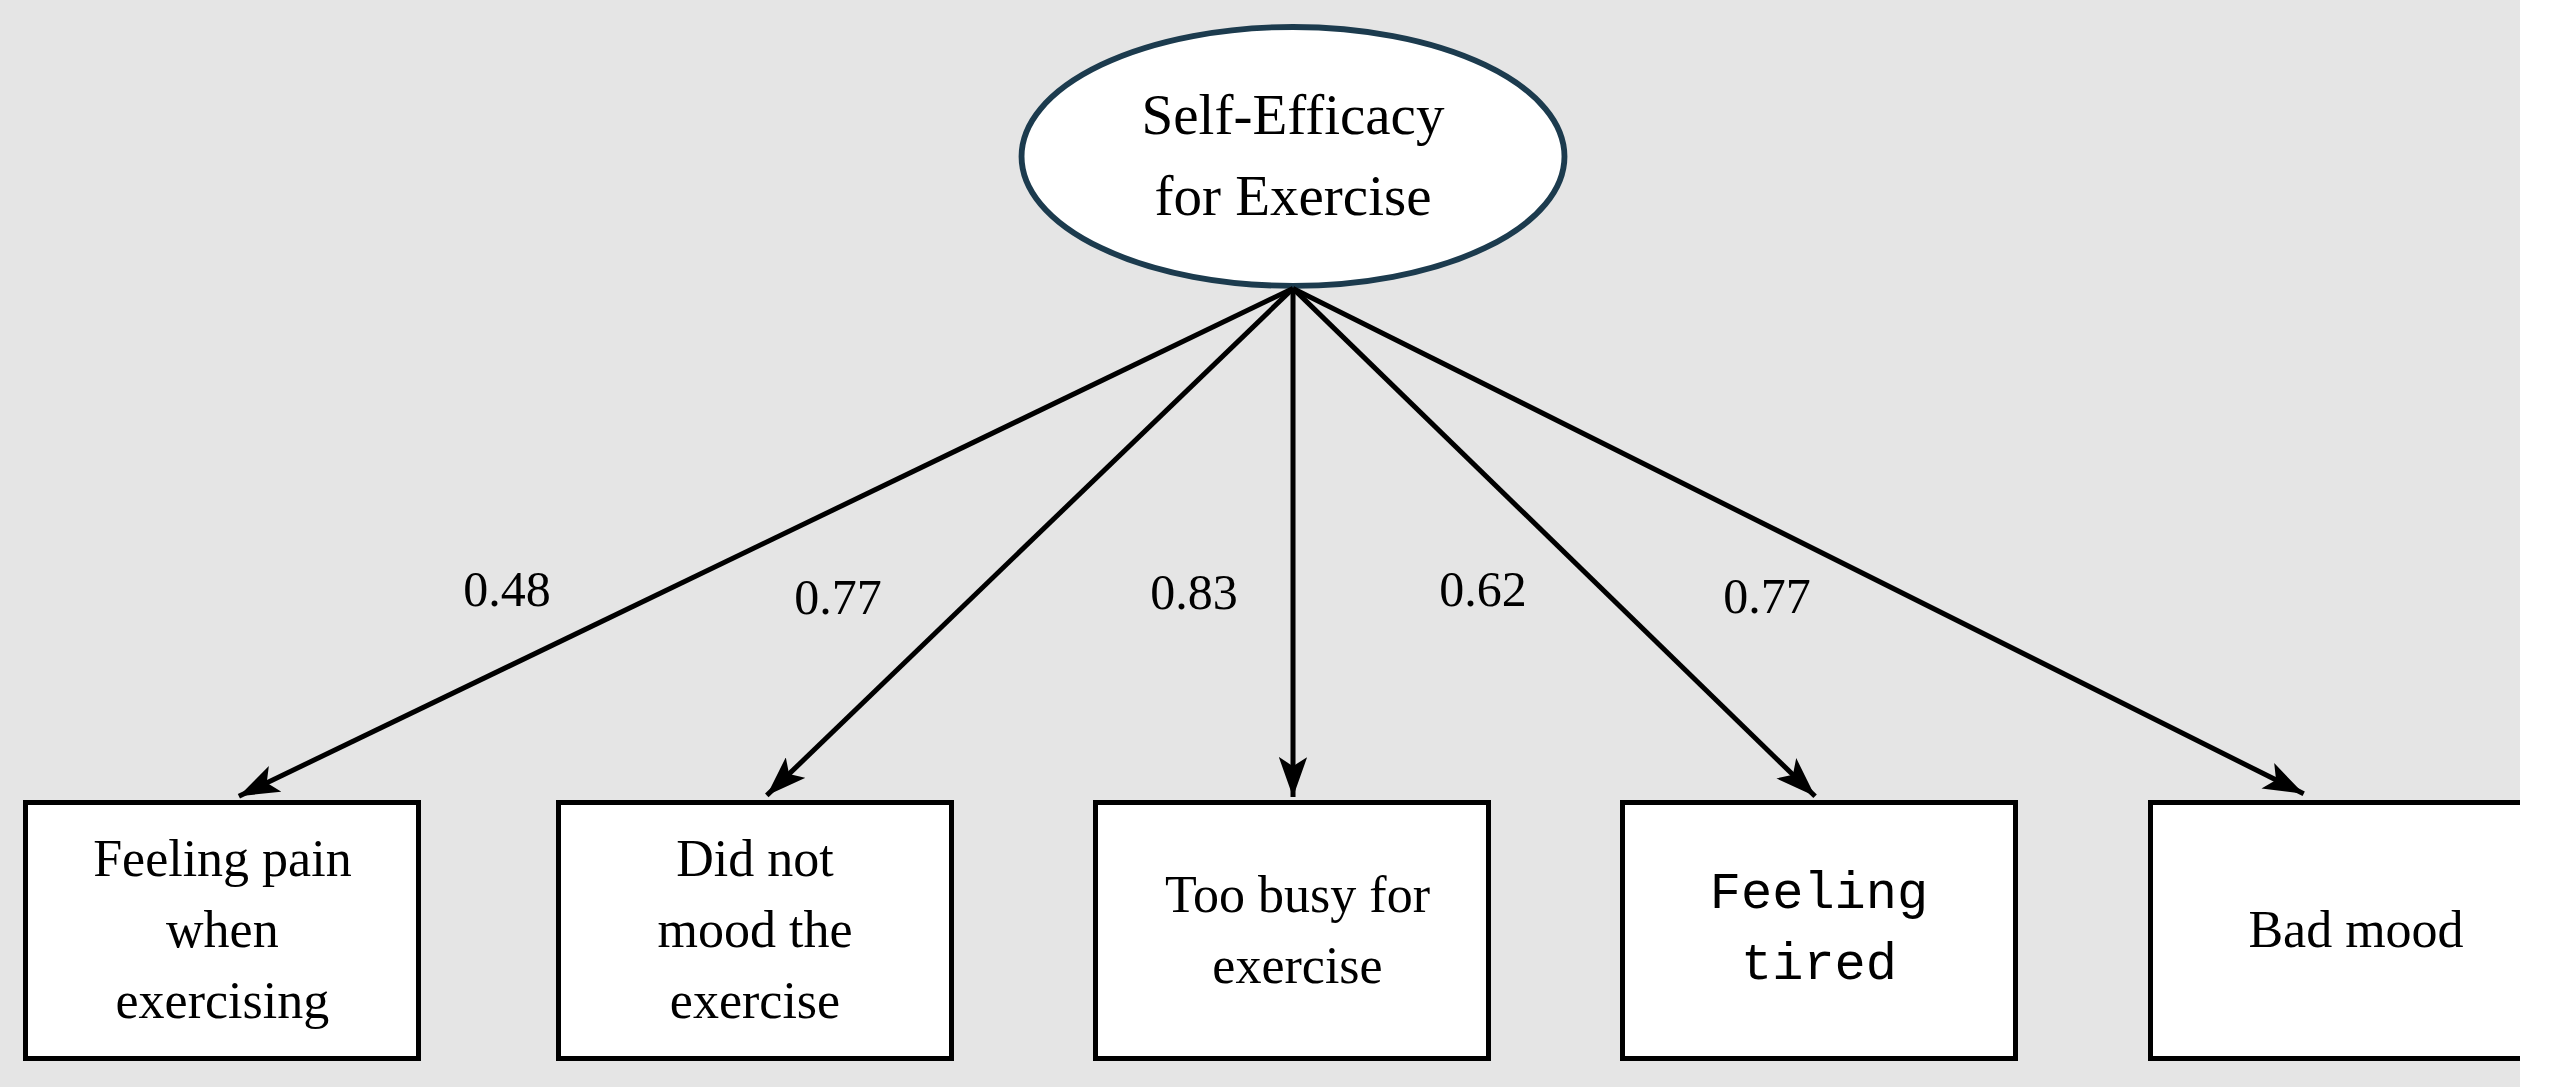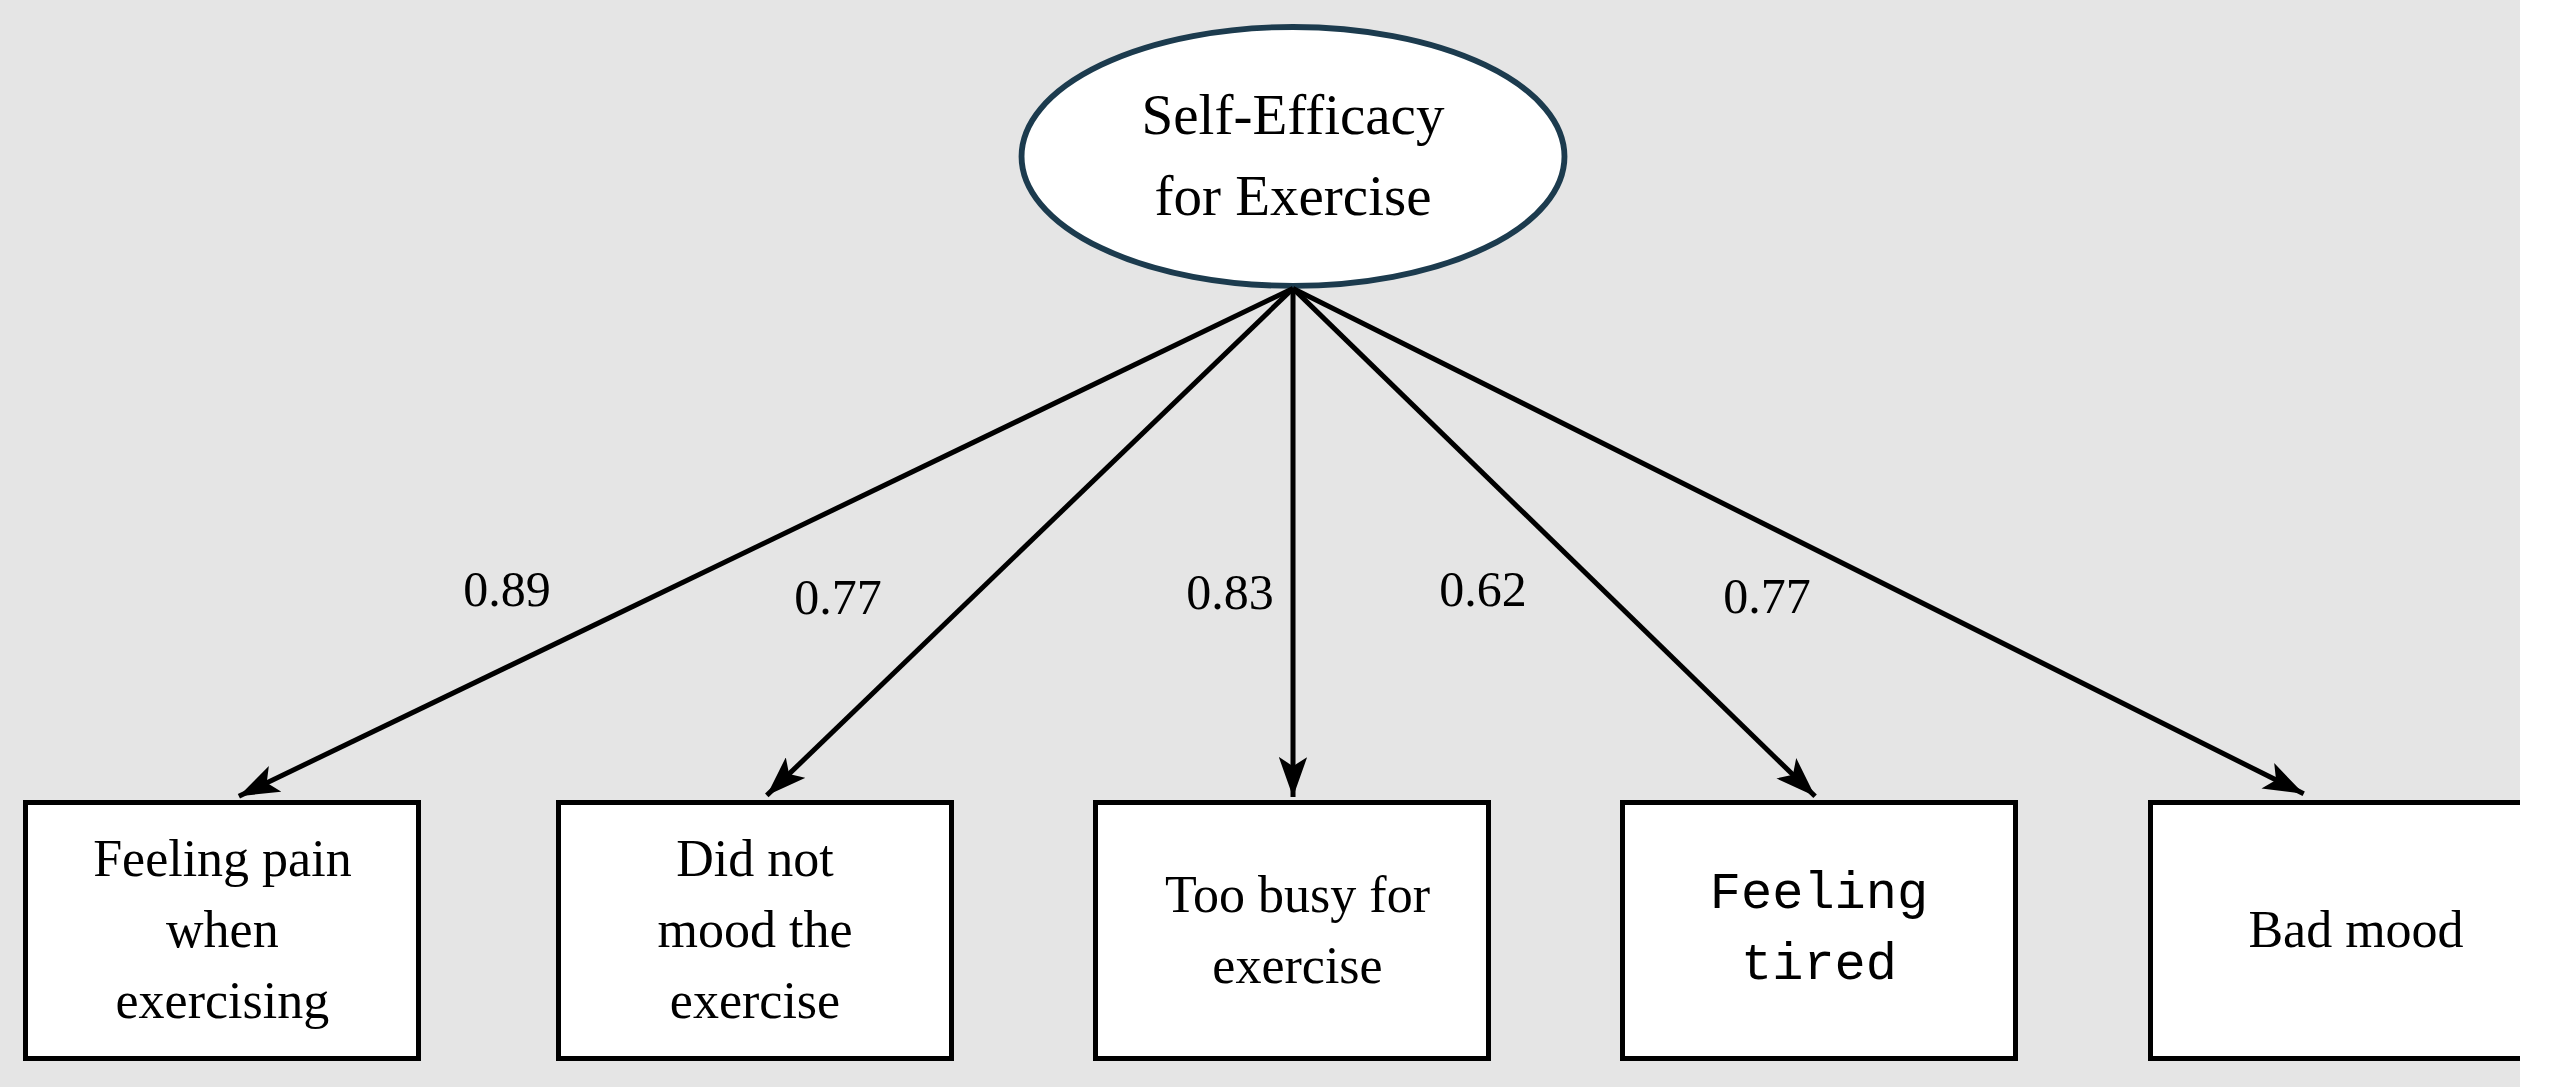--- a/index.html
+++ b/index.html
@@ -56,21 +56,21 @@
   .box-5 { left: 2148px; padding-left: 18px; }
   .loading-label {
     position: absolute;
     transform: translate(-50%, -50%);
     font-size: 50px;
     line-height: 1;
     white-space: nowrap;
   }
   .loading-1 { left: 507px;  top: 589px; }
   .loading-2 { left: 838px; top: 597px; }
-  .loading-3 { left: 1194px; top: 592px; margin-left: 36px; }
+  .loading-3 { left: 1194px; top: 592px; }
   .loading-4 { left: 1483px; top: 589px; }
   .loading-5 { left: 1767px; top: 596px; }
 </style>
 </head>
 <body>
 
 <div class="canvas">
 
   <svg class="edges" width="2576" height="1088" viewBox="0 0 3084 1302">
     <defs>
@@ -84,21 +84,21 @@
     <line x1="1548" y1="345" x2="286" y2="953" stroke="#000000" stroke-width="6" marker-end="url(#arrowhead)"></line>
     <line x1="1548" y1="345" x2="918" y2="952" stroke="#000000" stroke-width="6" marker-end="url(#arrowhead)"></line>
     <line x1="1548" y1="345" x2="1548" y2="954" stroke="#000000" stroke-width="6" marker-end="url(#arrowhead)"></line>
     <line x1="1548" y1="345" x2="2173" y2="953" stroke="#000000" stroke-width="6" marker-end="url(#arrowhead)"></line>
     <line x1="1548" y1="345" x2="2758" y2="950" stroke="#000000" stroke-width="6" marker-end="url(#arrowhead)"></line>
   </svg>
 
   <div class="latent-label">Self-Efficacy
 for Exercise</div>
 
-  <div class="loading-label loading-1">0.89</div>
+  <div class="loading-label loading-1">0.48</div>
   <div class="loading-label loading-2">0.77</div>
   <div class="loading-label loading-3">0.83</div>
   <div class="loading-label loading-4">0.62</div>
   <div class="loading-label loading-5">0.77</div>
 
   <div class="indicator-box box-1">
     <span class="box-label">Feeling pain
 when
 exercising</span>
   </div>

